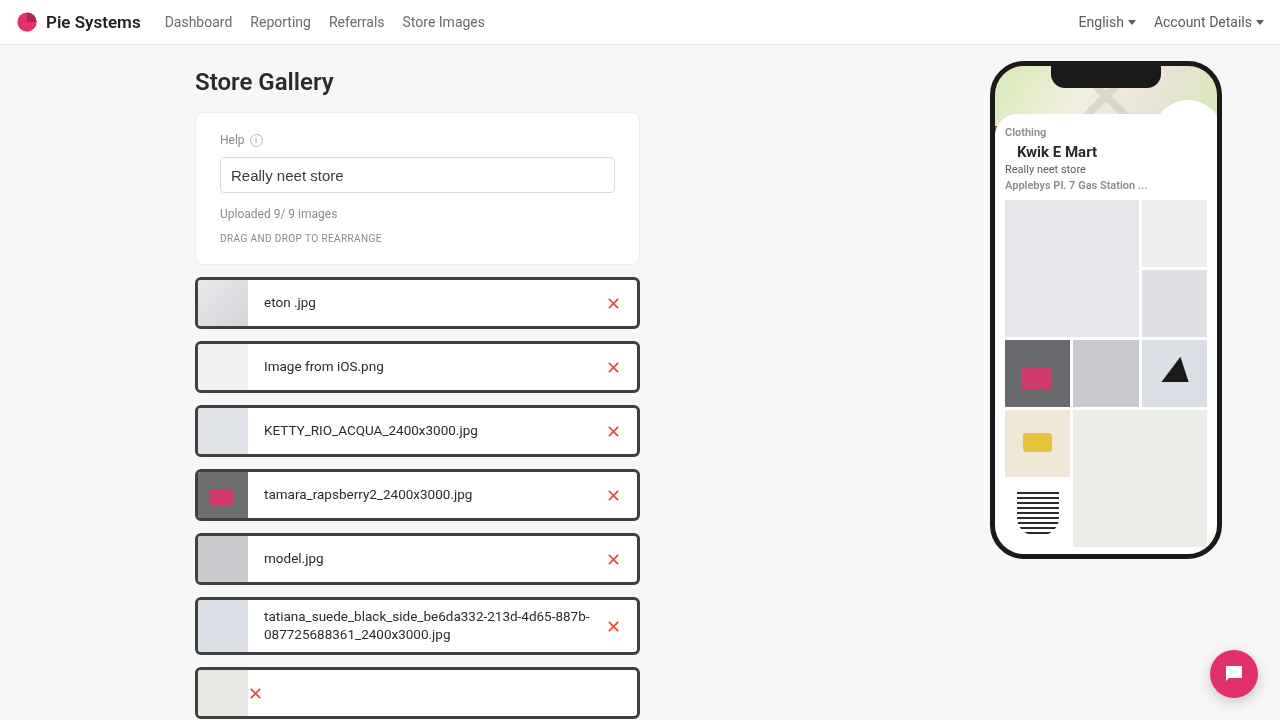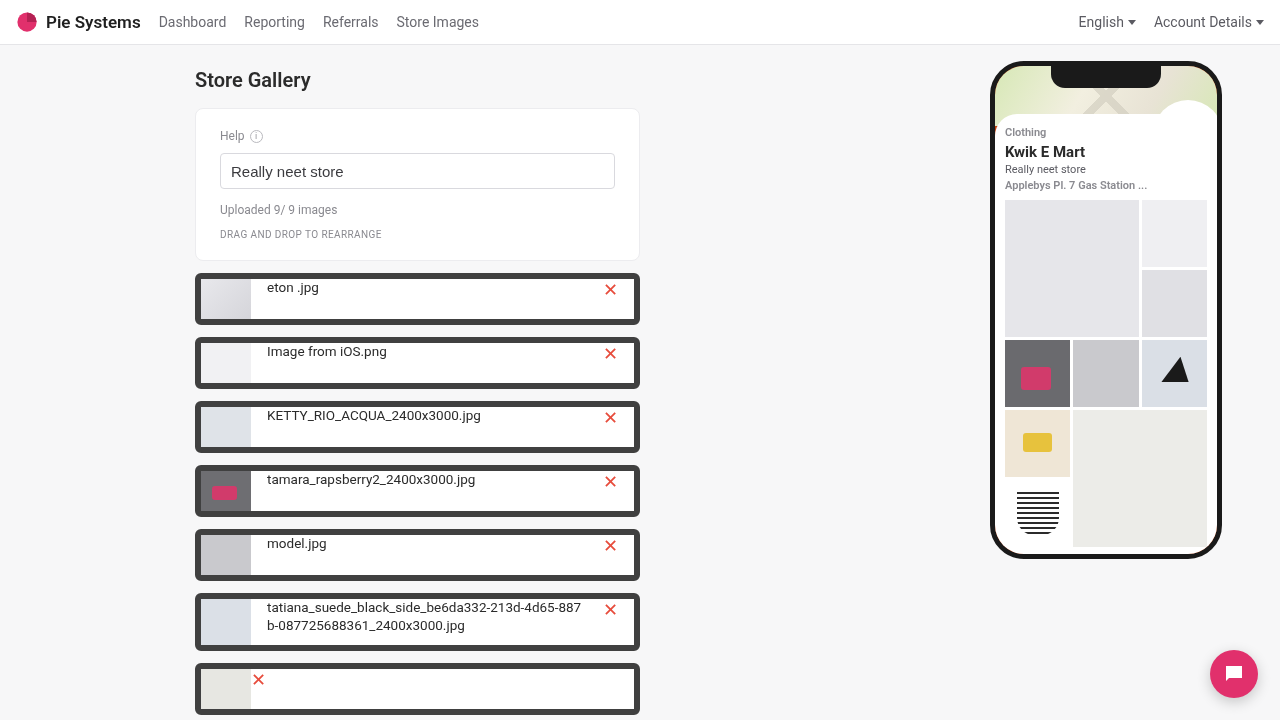--- a/index.html
+++ b/index.html
@@ -1,64 +1,64 @@
 <!DOCTYPE html>
 <html><head>
 <meta charset="utf-8">
 <style>
   * { box-sizing: border-box; margin: 0; padding: 0; }
   body { font-family: -apple-system, BlinkMacSystemFont, "Segoe UI", Roboto, "Helvetica Neue", Arial, sans-serif; background:#f7f7f8; color:#2b2b2b; }
   
   .topnav { height:45px; background:#fff; border-bottom:1px solid #e5e5e8; display:flex; align-items:center; padding:0 16px; }
-  .brand { display:flex; align-items:center; gap:8px; margin-right:18px;text-align:center; }
+  .brand { display:flex; align-items:center; gap:8px; margin-right:24px;text-align:center; }
   .brand-name { font-weight:600; font-size:17px; color:#1f1f1f; }
   .navlinks { display:flex; gap:18px; }
   .navlinks a { color:#6b6b72; text-decoration:none; font-size:14px; cursor:pointer; }
   .spacer { flex:1; }
   .navright { display:flex; gap:18px; align-items:center; }
   .navright .dd { color:#5b5b62; font-size:14px; cursor:pointer; display:flex; align-items:center; gap:4px; }
   .caret { width:0; height:0; border-left:4px solid transparent; border-right:4px solid transparent; border-top:5px solid #5b5b62; }
 
   
   .page { display:flex; padding:16px 190px 0 195px; gap:40px; align-items:flex-start; }
   .leftcol { flex:0 0 445px; }
   .rightcol { flex:0 0 260px; margin-left:310px; }
 
-  .pagetitle { font-size:20px; font-weight:600; color:#2b2b2b; margin:7px 0 16px 0; }
+  .pagetitle { font-size:24px; font-weight:600; color:#2b2b2b; margin:7px 0 16px 0; }
 
   .card { background:#fff; border:1px solid #ececef; border-radius:8px; padding:20px 24px; }
   .labelrow { display:flex; align-items:flex-end; justify-content:space-between; margin-bottom:10px; }
   .desclabel { font-size:15px; color:#3b3b3f; }
   .limit { font-size:12px; color:#8a8a90; margin-left:4px; }
   .help { font-size:12px; color:#8a8a90; display:flex; align-items:center; gap:5px; cursor:pointer; }
   .help-i { width:13px; height:13px; border:1px solid #b9b9be; border-radius:50%; display:inline-flex; align-items:center; justify-content:center; font-size:9px; color:#9a9aa0; }
   .desc-input { width:100%; height:36px; border:1px solid #d9d9de; border-radius:4px; padding:0 10px; font-size:15px; color:#3b3b3f; }
   .uploaded { font-size:12px; color:#8a8a90; margin-top:14px; font-weight:400; }
   .dragnote { font-size:10px; letter-spacing:.4px; color:#8a8a90; margin-top:12px; }
 
   .filelist { margin-top:12px; display:flex; flex-direction:column; gap:12px; }
-  .filerow { background:#fff; border:6px solid #404040; border-radius:6px; height:52px; display:flex; padding-right:16px; overflow:hidden; }
+  .filerow { background:#fff; border:3px solid #404040; border-radius:6px; height:52px; display:flex; align-items:center; padding-right:16px; overflow:hidden; }
   .filerow.tall { height:58px; }
   .thumb { width:50px; height:100%; background:#d7d7dc; flex-shrink:0; }
   .fname { flex:1; padding:0 16px; font-size:13.5px; color:#2b2b2b; word-break:break-all; line-height:1.3; }
   .del { color:#e74c3c; font-size:18px; cursor:pointer; font-weight:300; }
 
   
   .phone { width:232px; height:498px; border:5px solid #1a1a1a; border-radius:34px; background:#c2410c; position:relative; overflow:hidden; }
   .notch { position:absolute; top:0; left:50%; transform:translateX(-50%); width:110px; height:22px; background:#1a1a1a; border-radius:0 0 14px 14px; z-index:3; }
   .maparea { height:60px; background:linear-gradient(120deg,#d7e8b6 0%, #f2efe0 40%, #e8e3d5 70%, #d7e8b6 100%); position:relative; }
   .mapdiag { position:absolute; top:0; left:0; right:0; bottom:0; background:
      linear-gradient(45deg, transparent 48%, #c8c3b6 48%, #c8c3b6 52%, transparent 52%),
      linear-gradient(-45deg, transparent 48%, #c8c3b6 48%, #c8c3b6 52%, transparent 52%);
      opacity:.5; }
   .sheet { position:absolute; top:48px; left:0; right:0; bottom:0; background:#fff; border-radius:22px 22px 0 0; padding:12px 10px; }
   .sheet::after { 
     content:""; position:absolute; top:-14px; right:-6px; width:70px; height:70px; background:#fff; border-radius:50%; }
   .catlabel { font-size:11px; color:#8a8a90; font-weight:600; }
-  .storename { font-size:15px; font-weight:700; margin-top:4px; }
+  .storename { font-size:15px; font-weight:700; margin-top:4px;margin-left:12px; }
   .storedesc { font-size:11px; color:#5b5b62; margin-top:2px; }
   .storeaddr { font-size:11px; color:#8a8a90; font-weight:600; margin-top:3px; }
   .gallery { margin-top:8px; display:grid; grid-template-columns:repeat(6,1fr); grid-auto-rows:32px; gap:3px; }
   .g { background:#d7d7dc; }
   .g1 { grid-column:1 / span 4; grid-row:1 / span 4; background:#e6e6ea; }
   .g2 { grid-column:5 / span 2; grid-row:1 / span 2; background:#efeff2; }
   .g3 { grid-column:5 / span 2; grid-row:3 / span 2; background:#e0e0e4; }
   .g4 { grid-column:1 / span 2; grid-row:5 / span 2; background:#6a6a6e; position:relative; }
   .g4::after { content:""; position:absolute; left:24%; top:40%; width:46%; height:34%; background:#d13b6b; border-radius:3px; }
   .g5 { grid-column:3 / span 2; grid-row:5 / span 2; background:#c9c9cd; }

